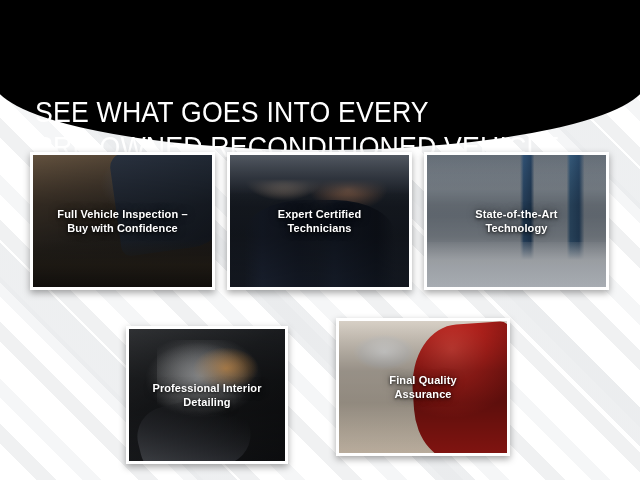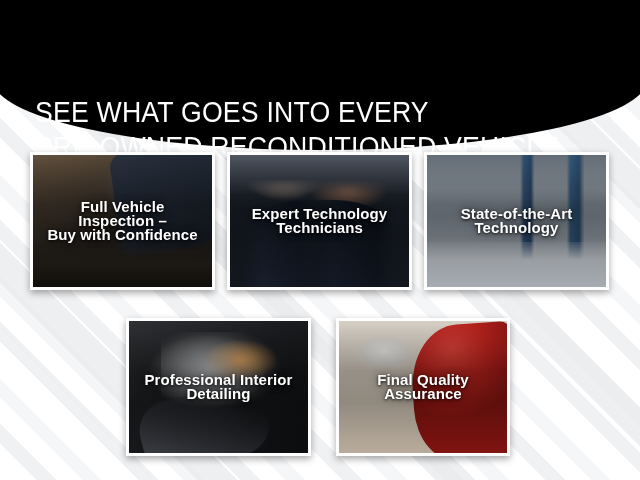--- a/index.html
+++ b/index.html
@@ -88,21 +88,21 @@
       rgba(0,0,0,.34) 62%,
       rgba(0,0,0,.10) 100%);
   }
   .card .label {
     position:absolute;
     left:0; right:0; top:50%;
     transform:translateY(-50%);
     text-align:center;
     color:#ffffff;
     font-weight:bold;
-    font-size:15px;
+    font-size:11px;
     line-height:14px;
     letter-spacing:.1px;
     padding:0 8px;
     text-shadow:0 1px 3px rgba(0,0,0,.85), 0 0 8px rgba(0,0,0,.6);
     white-space:pre-line;
   }
 
   
   
   .photo-inspection {
@@ -222,32 +222,32 @@
   <div class="card" style="left:30px; top:152px; width:185px; height:138px;">
     <div class="photo photo-inspection"></div>
     <div class="scrim"></div>
     <div class="label">Full Vehicle Inspection –
 Buy with Confidence</div>
   </div>
 
   <div class="card" style="left:227px; top:152px; width:185px; height:138px;">
     <div class="photo photo-technicians"></div>
     <div class="scrim"></div>
-    <div class="label">Expert Technology
+    <div class="label">Expert Certified
 Technicians</div>
   </div>
 
   <div class="card" style="left:424px; top:152px; width:185px; height:138px;padding-left:20px;">
     <div class="photo photo-technology"></div>
     <div class="scrim"></div>
     <div class="label">State-of-the-Art
 Technology</div>
   </div>
 
-  <div class="card" style="left:126px; top:318px; width:185px; height:138px;">
+  <div class="card" style="left:126px; top:326px; width:162px; height:138px;">
     <div class="photo photo-detailing"></div>
     <div class="scrim"></div>
     <div class="label">Professional Interior
 Detailing</div>
   </div>
 
   <div class="card" style="left:336px; top:318px; width:174px; height:138px;">
     <div class="photo photo-quality"></div>
     <div class="scrim"></div>
     <div class="label">Final Quality

